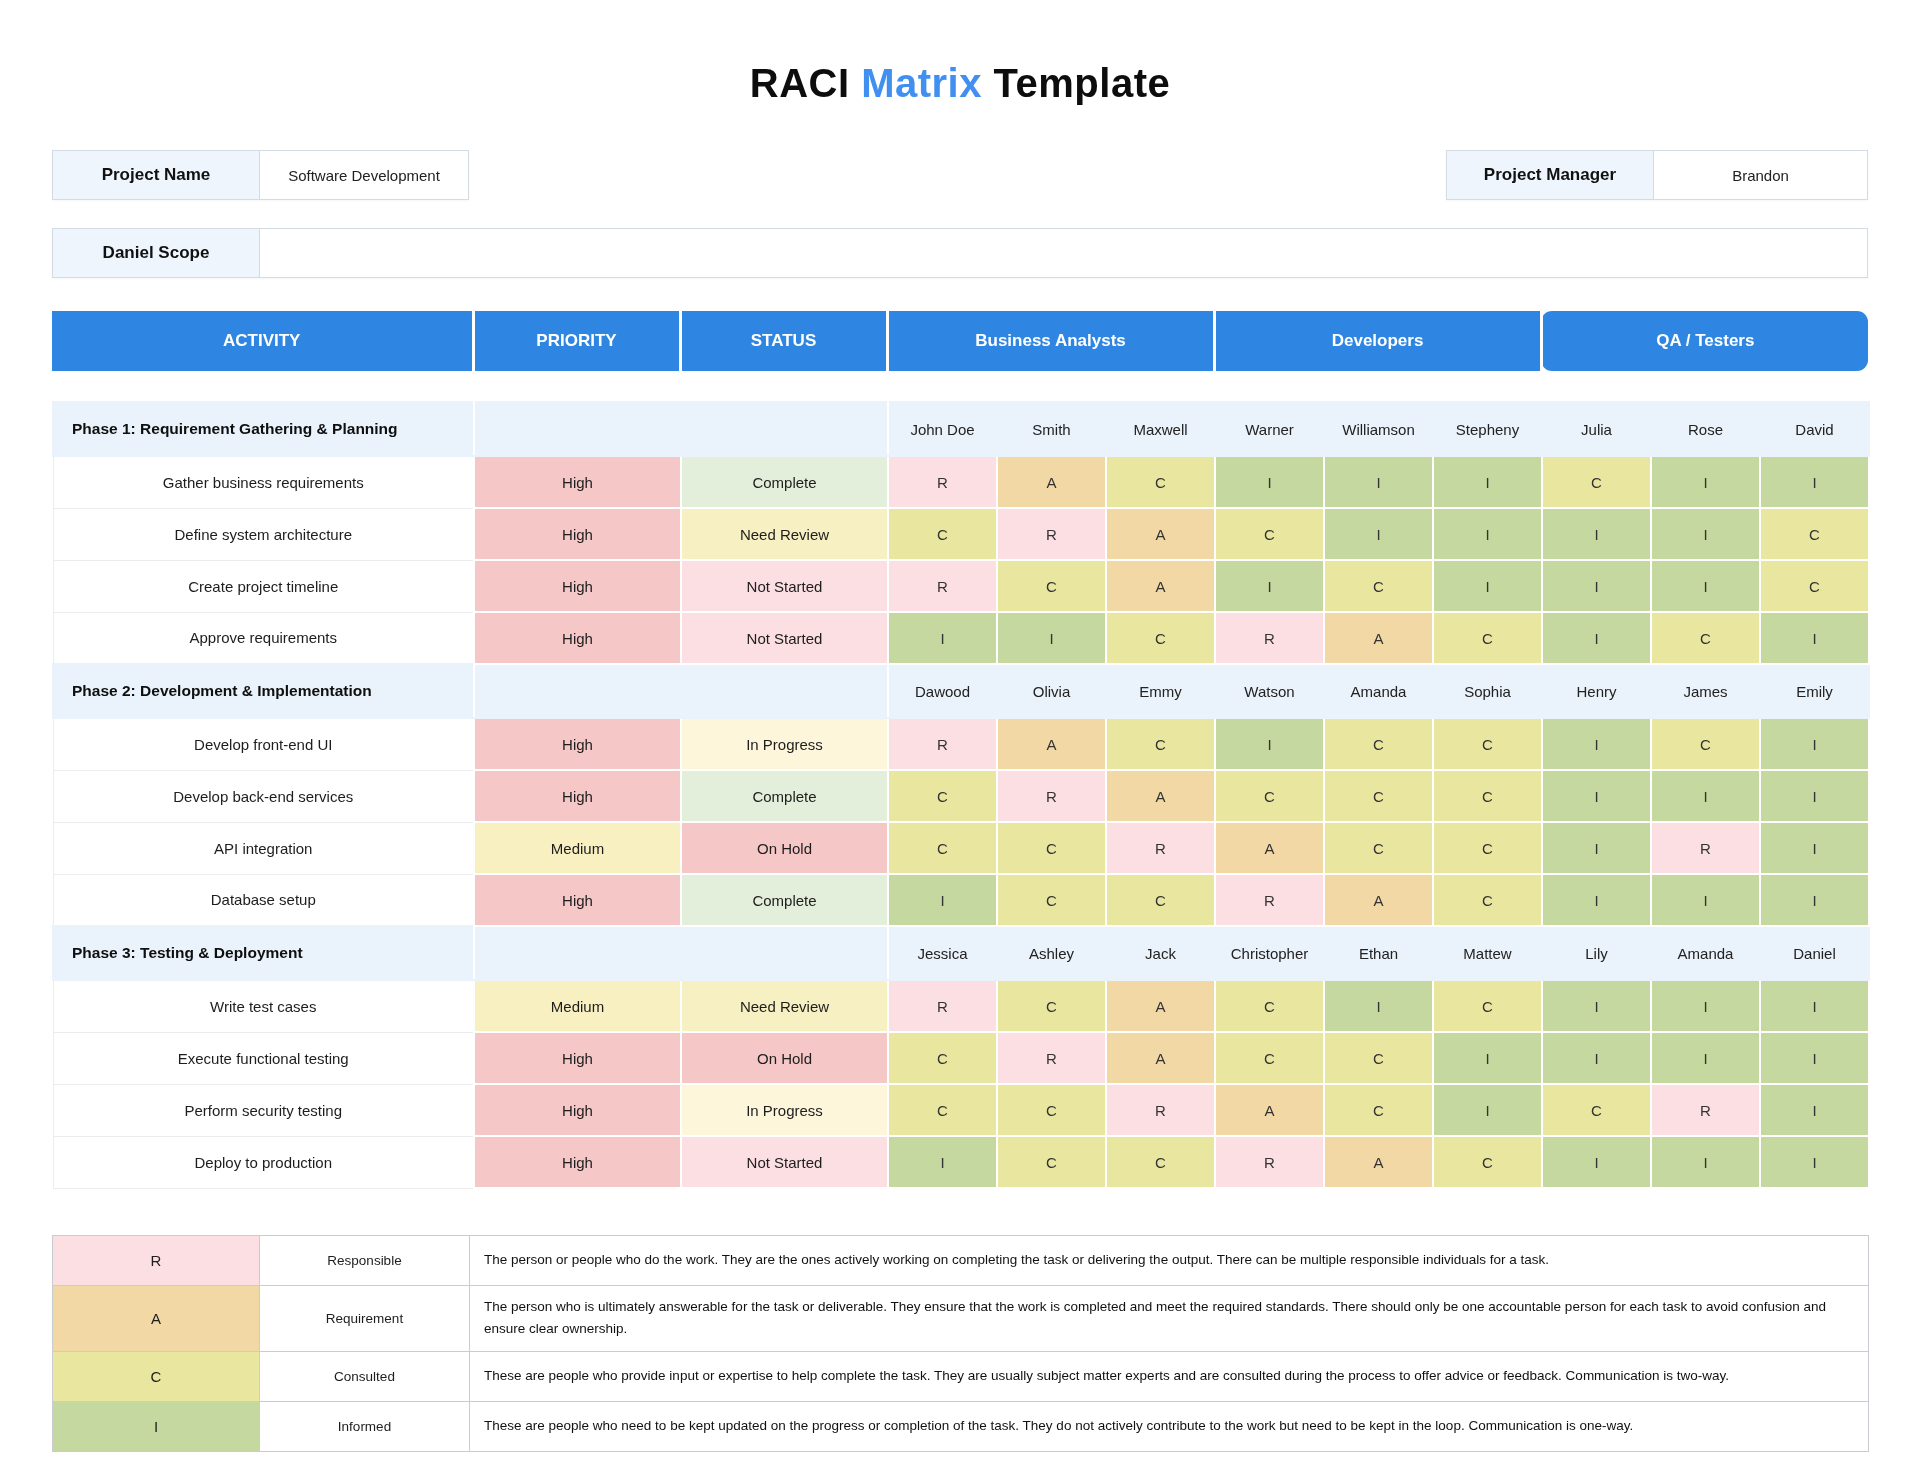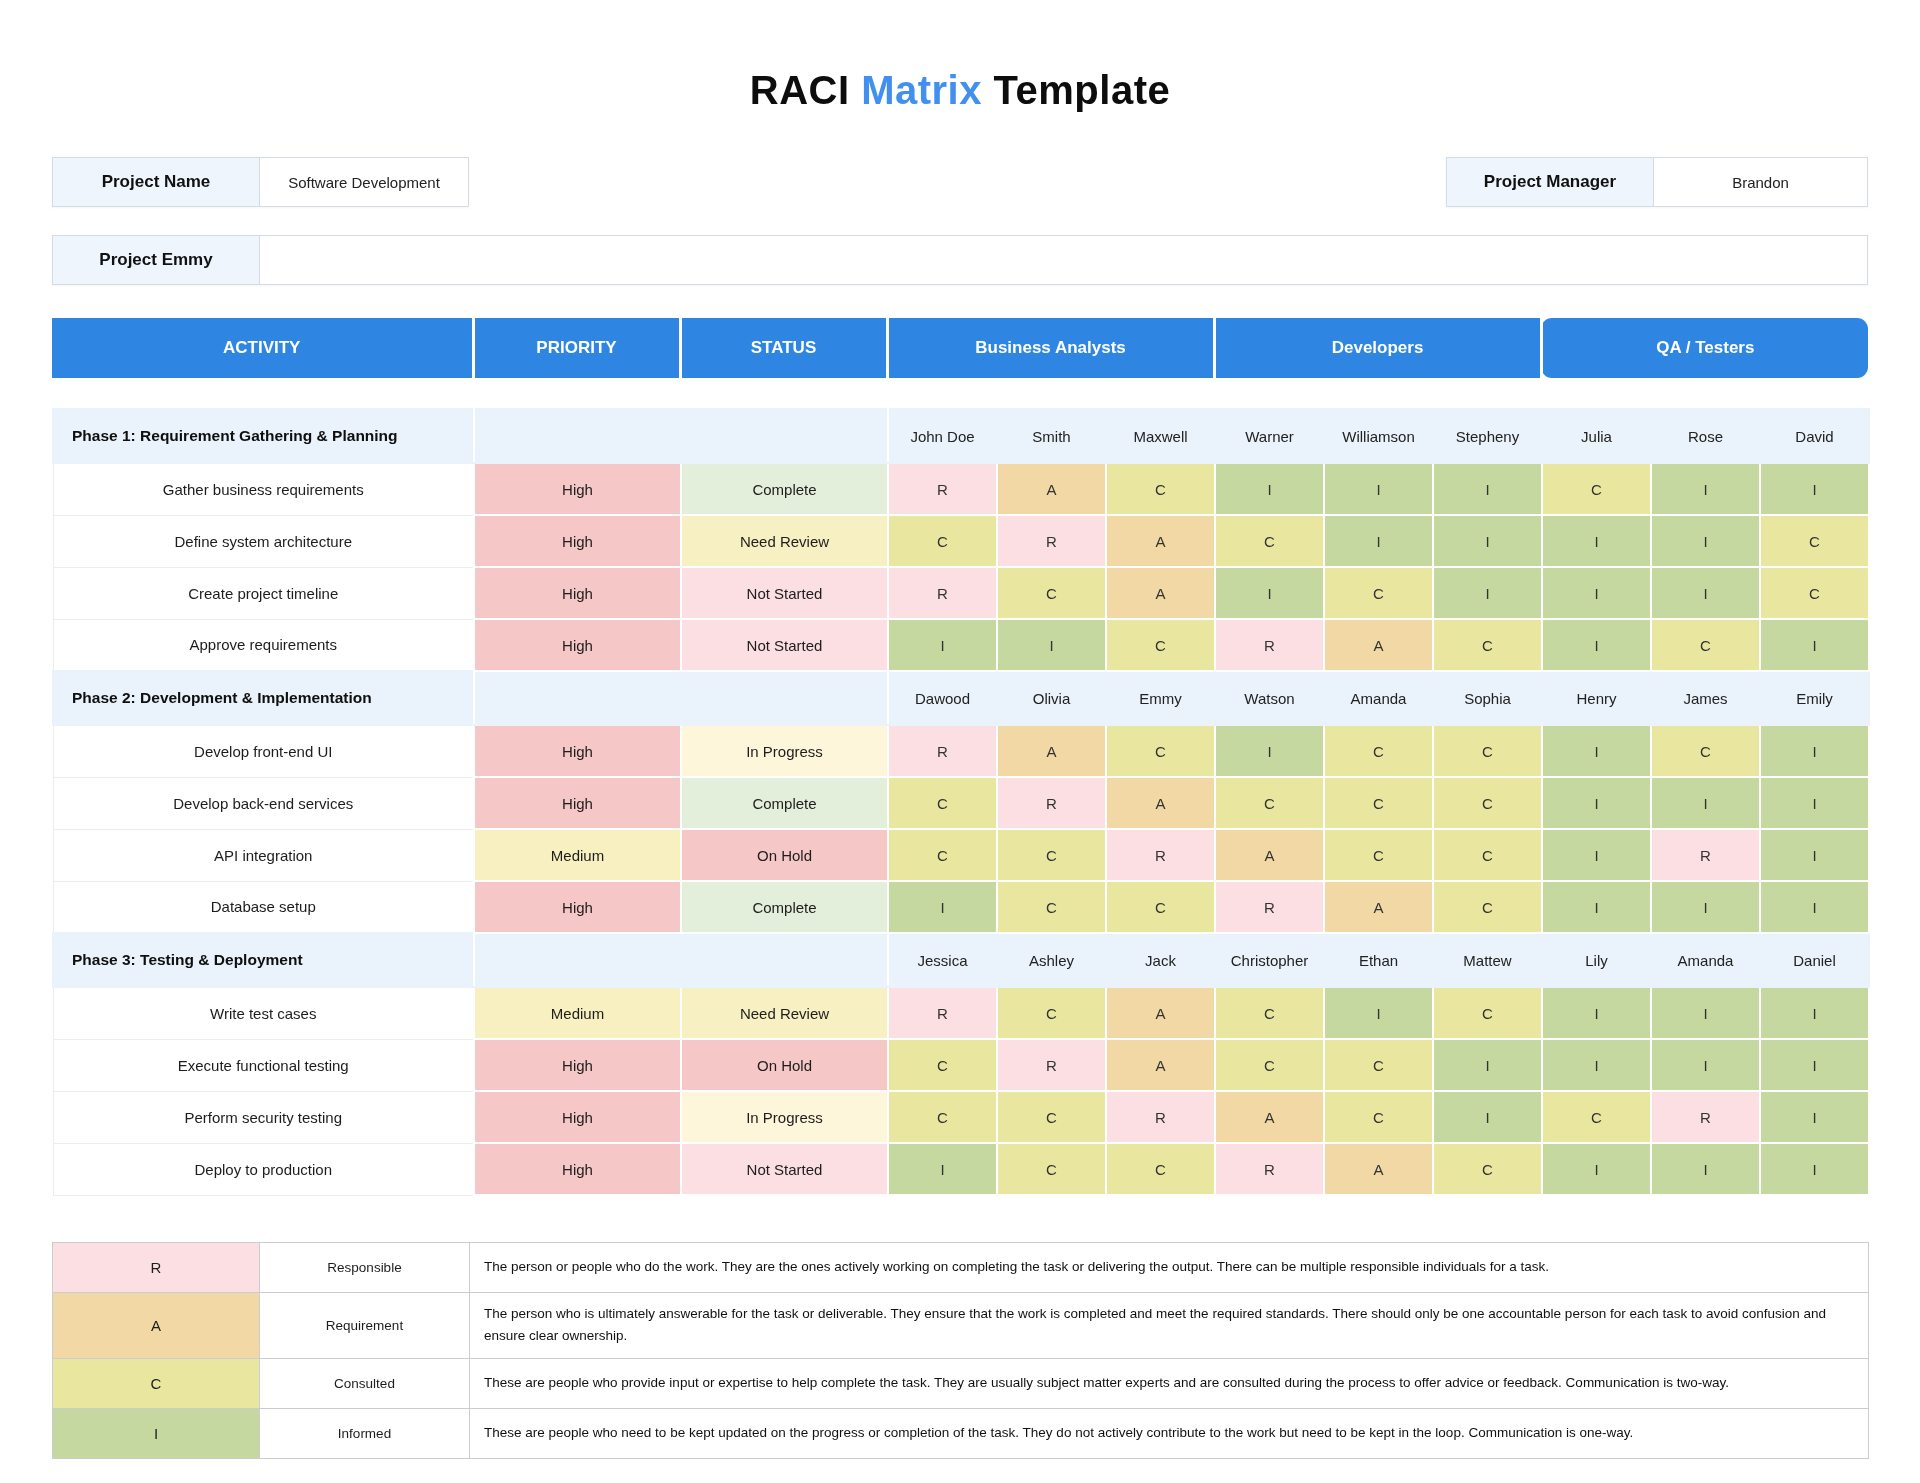--- a/index.html
+++ b/index.html
@@ -11,24 +11,23 @@
     color: #1f1f1f;
     overflow: hidden;
   }
   .page { width: 1920px; height: 1483px; padding: 0 52px; }
 
   
   .title {
     text-align: center;
     font-size: 40px;
     font-weight: 700;
-    padding-top: 48px;
+    padding-top: 61px;
     letter-spacing: 0.5px;
     color: #0d0d0d;
-    margin-top: 20px;
   }
   .title .accent { color: var(--title-accent, #4190f0); }
 
   
   .info-row {
     margin-top: 44px;
     display: flex;
     justify-content: space-between;
     align-items: flex-end;
   }
@@ -154,21 +153,21 @@
       <div class="info-value" data-name="project-name-value">Software Development</div>
     </div>
     <div class="info-box manager" data-name="project-manager-box">
       <div class="info-label" data-name="project-manager-label">Project Manager</div>
       <div class="info-value" data-name="project-manager-value">Brandon</div>
     </div>
   </div>
 
   <div class="scope-row" data-name="project-scope-row">
     <div class="info-box" data-name="project-scope-box">
-      <div class="info-label" data-name="project-scope-label">Project Emmy</div>
+      <div class="info-label" data-name="project-scope-label">Daniel Scope</div>
     </div>
   </div>
 
   <table class="head-table" data-name="matrix-header-table">
     <colgroup>
       <col style="width:421px">
         <col style="width:207px">
         <col style="width:207px">
       <col span="9" style="width:109px">
     </colgroup>

